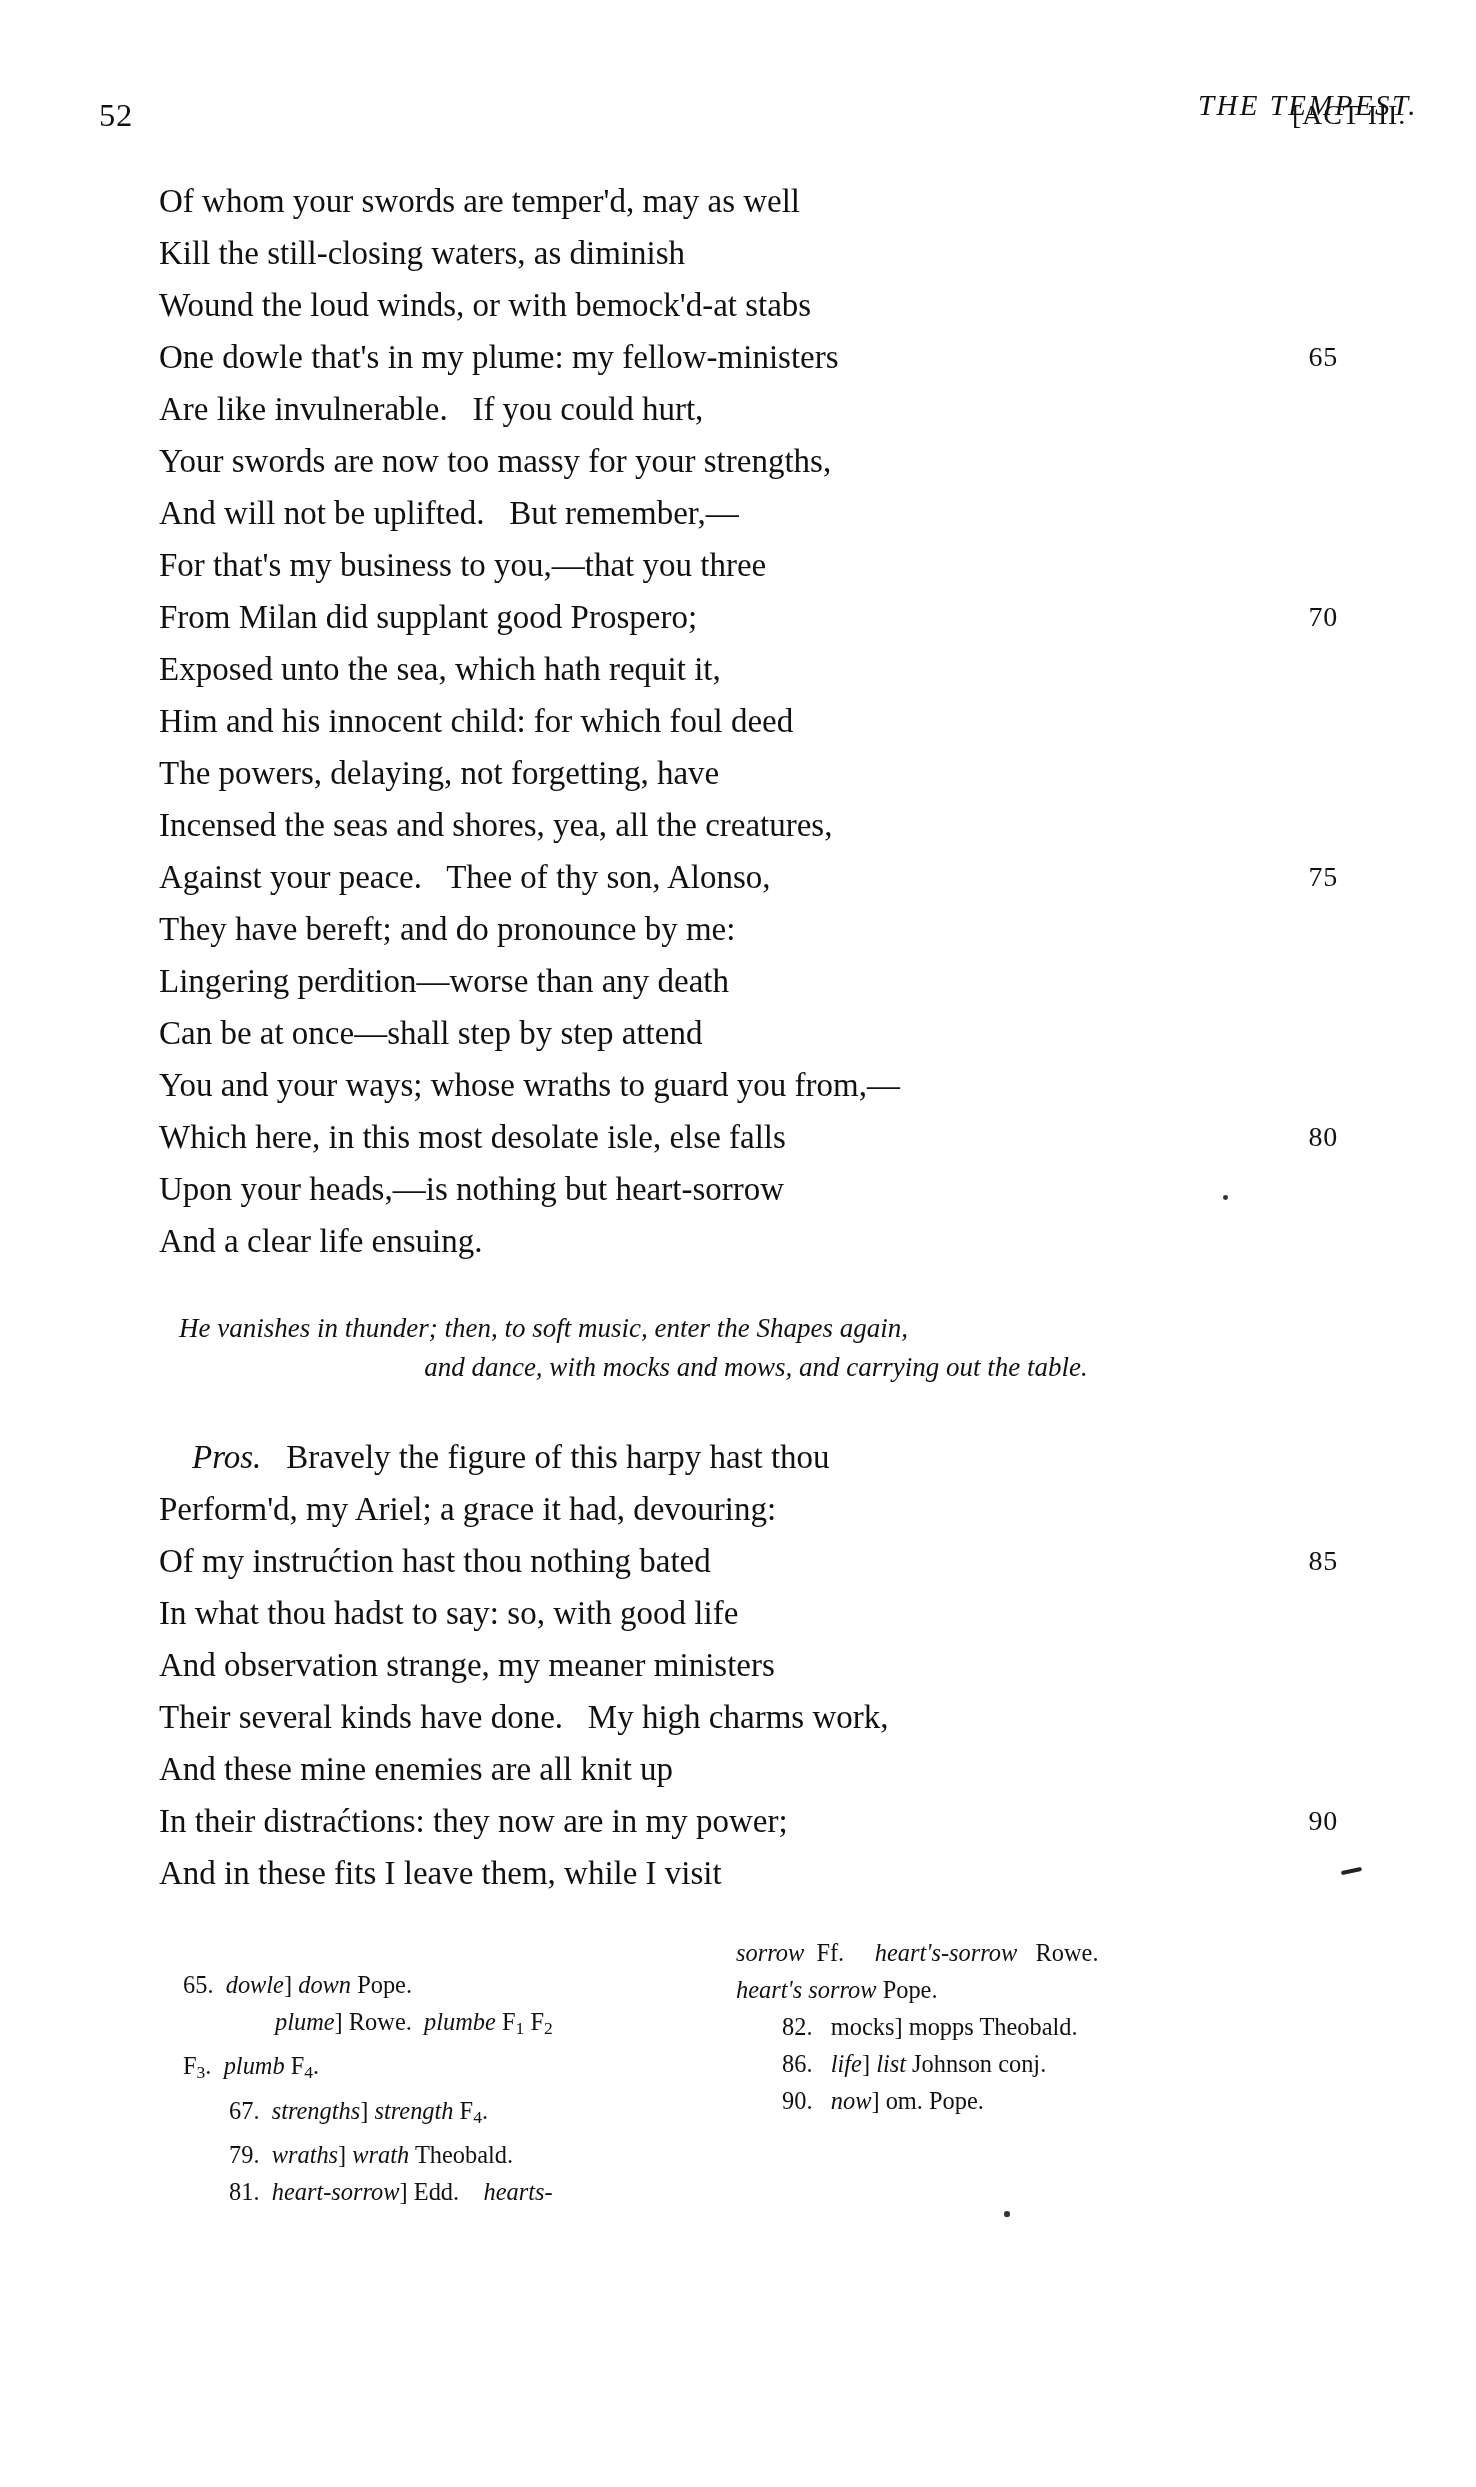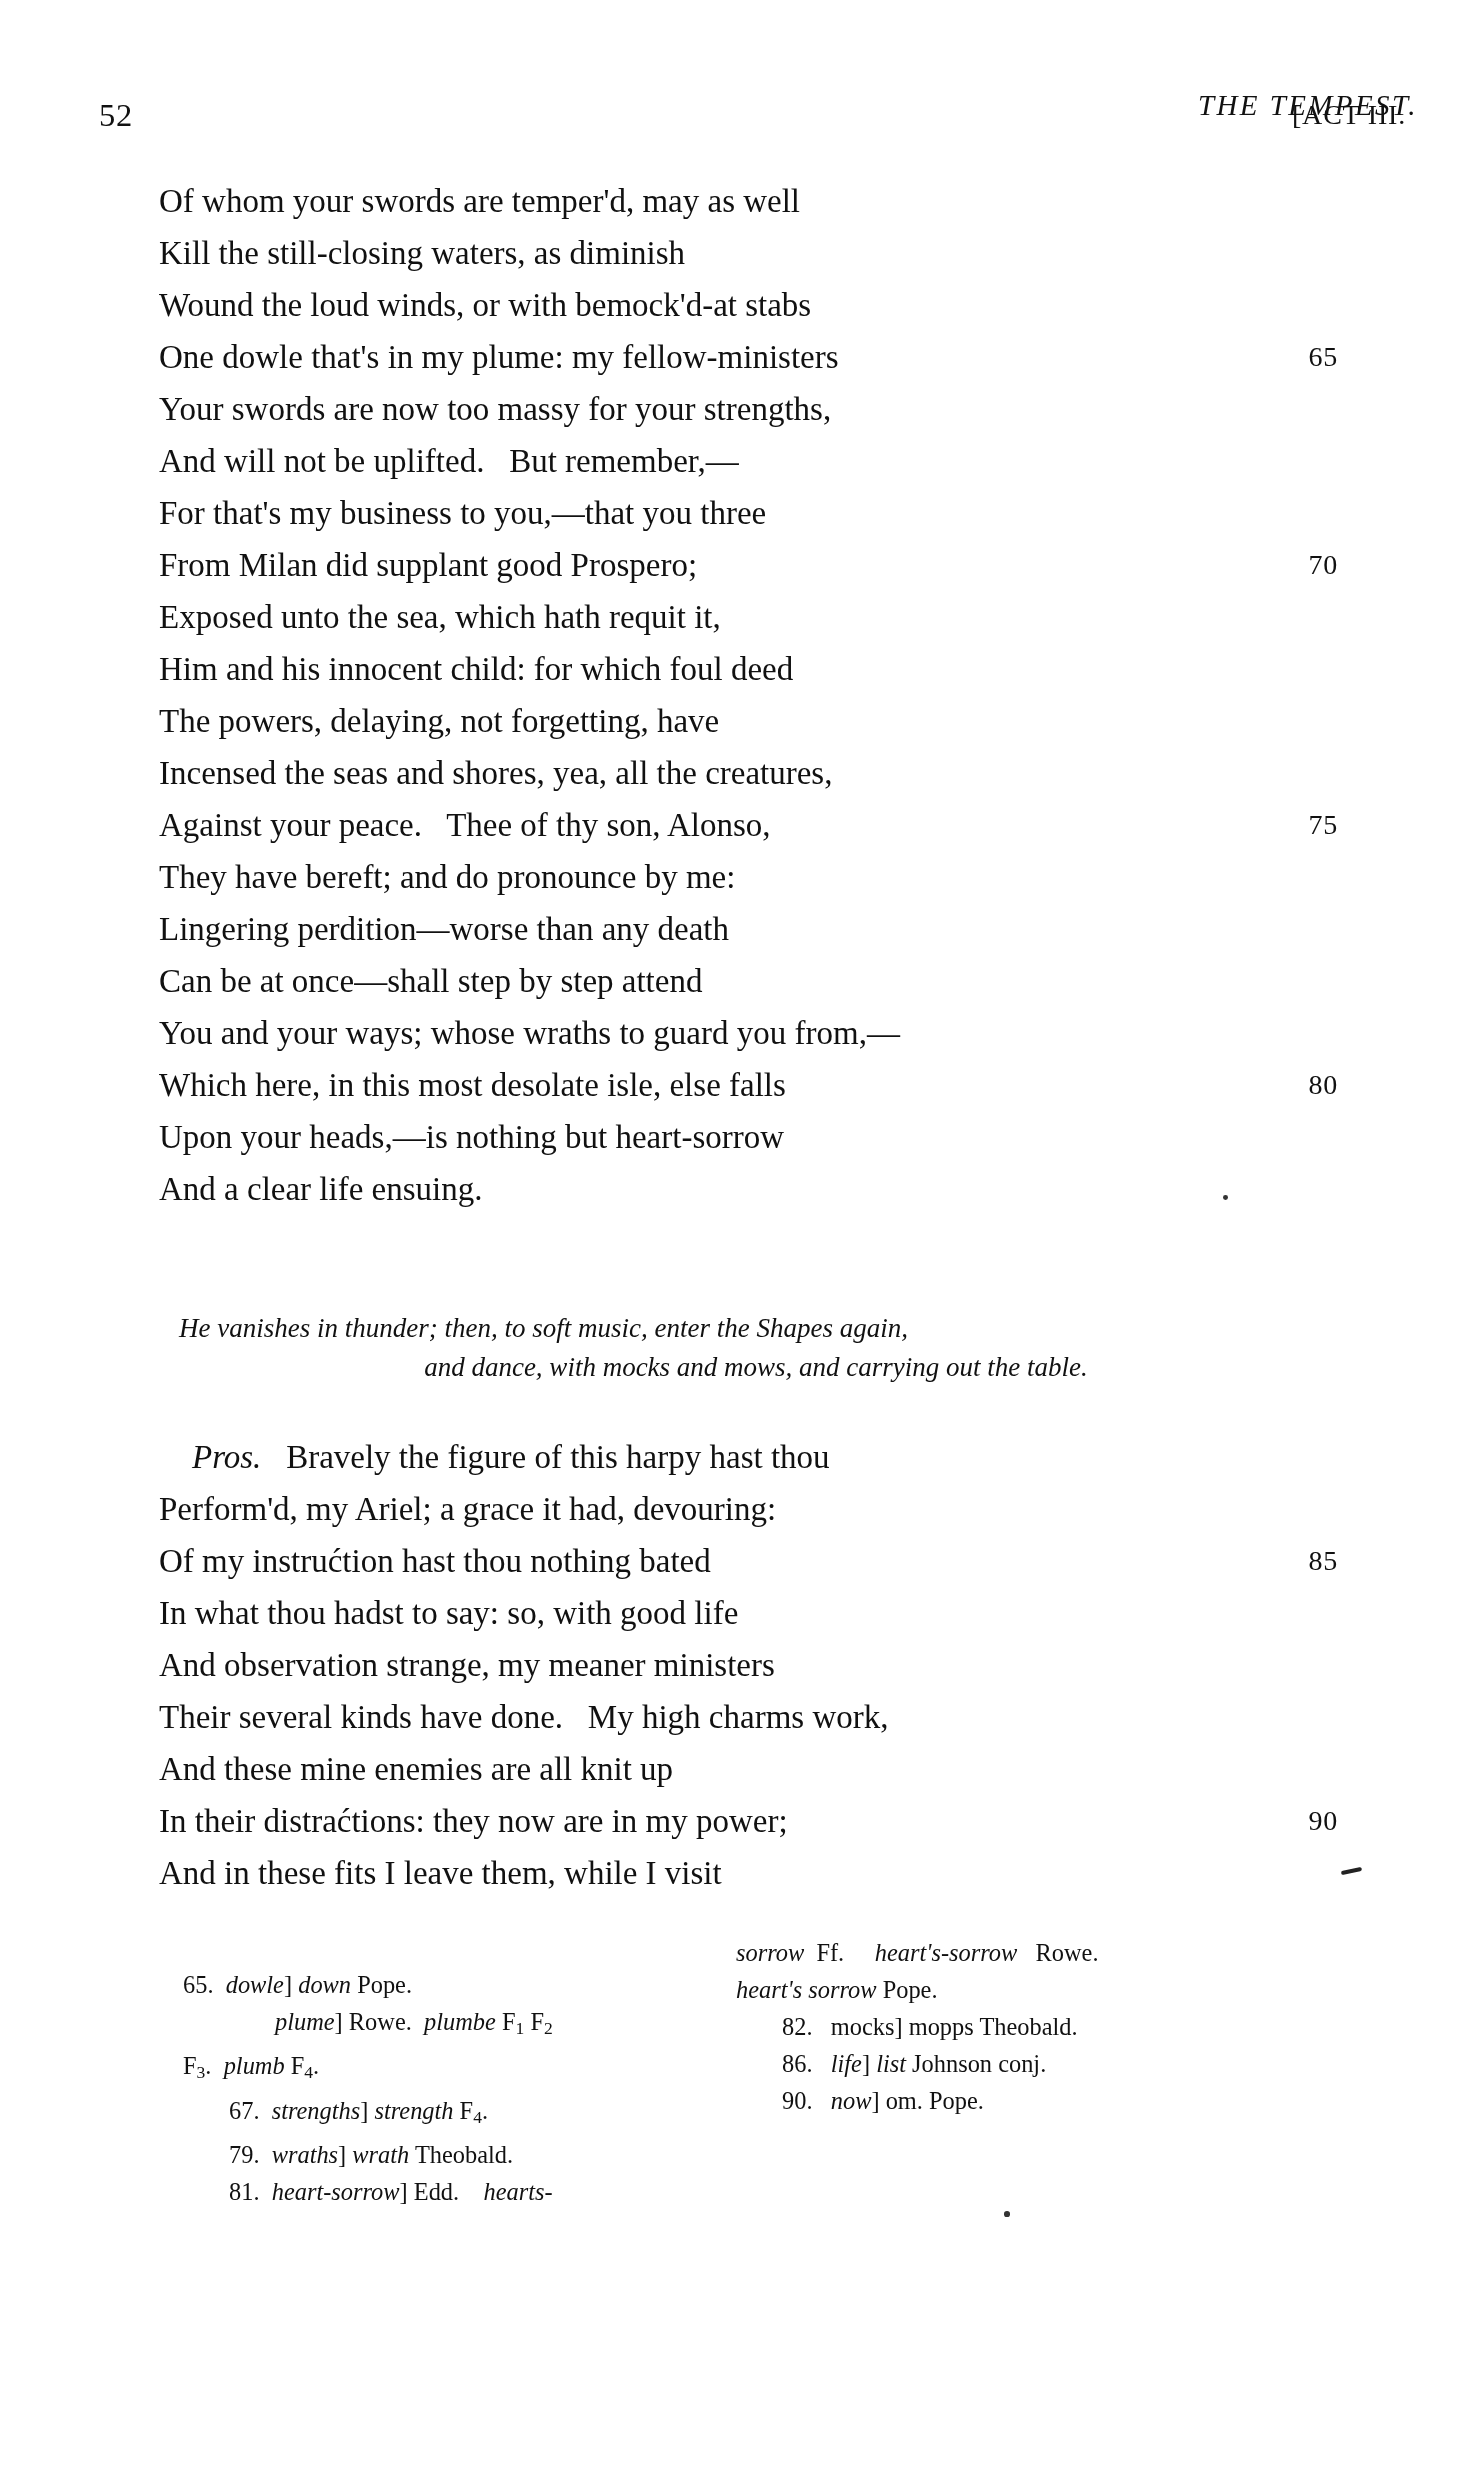--- a/index.html
+++ b/index.html
@@ -163,20 +163,21 @@
     <div class="page-number">52</div>
     <div class="head-title">THE TEMPEST.</div>
     <div class="head-act">[ACT III.</div>
   </div>
 
   <div class="verse" id="verse1">
       <div class="line"><span class="txt">Of whom your swords are temper'd, may as well</span></div>
       <div class="line"><span class="txt">Kill the still-closing waters, as diminish</span></div>
       <div class="line"><span class="txt">Wound the loud winds, or with bemock'd-at stabs</span></div>
       <div class="line"><span class="txt">One dowle that's in my plume: my fellow-ministers</span><span class="num">65</span></div>
+      <div class="line"><span class="txt">Are like invulnerable.   If you could hurt,</span></div>
       <div class="line"><span class="txt">Your swords are now too massy for your strengths,</span></div>
       <div class="line"><span class="txt">And will not be uplifted.   But remember,—</span></div>
       <div class="line"><span class="txt">For that's my business to you,—that you three</span></div>
       <div class="line"><span class="txt">From Milan did supplant good Prospero;</span><span class="num">70</span></div>
       <div class="line"><span class="txt">Exposed unto the sea, which hath requit it,</span></div>
       <div class="line"><span class="txt">Him and his innocent child: for which foul deed</span></div>
       <div class="line"><span class="txt">The powers, delaying, not forgetting, have</span></div>
       <div class="line"><span class="txt">Incensed the seas and shores, yea, all the creatures,</span></div>
       <div class="line"><span class="txt">Against your peace.   Thee of thy son, Alonso,</span><span class="num">75</span></div>
       <div class="line"><span class="txt">They have bereft; and do pronounce by me:</span></div>

